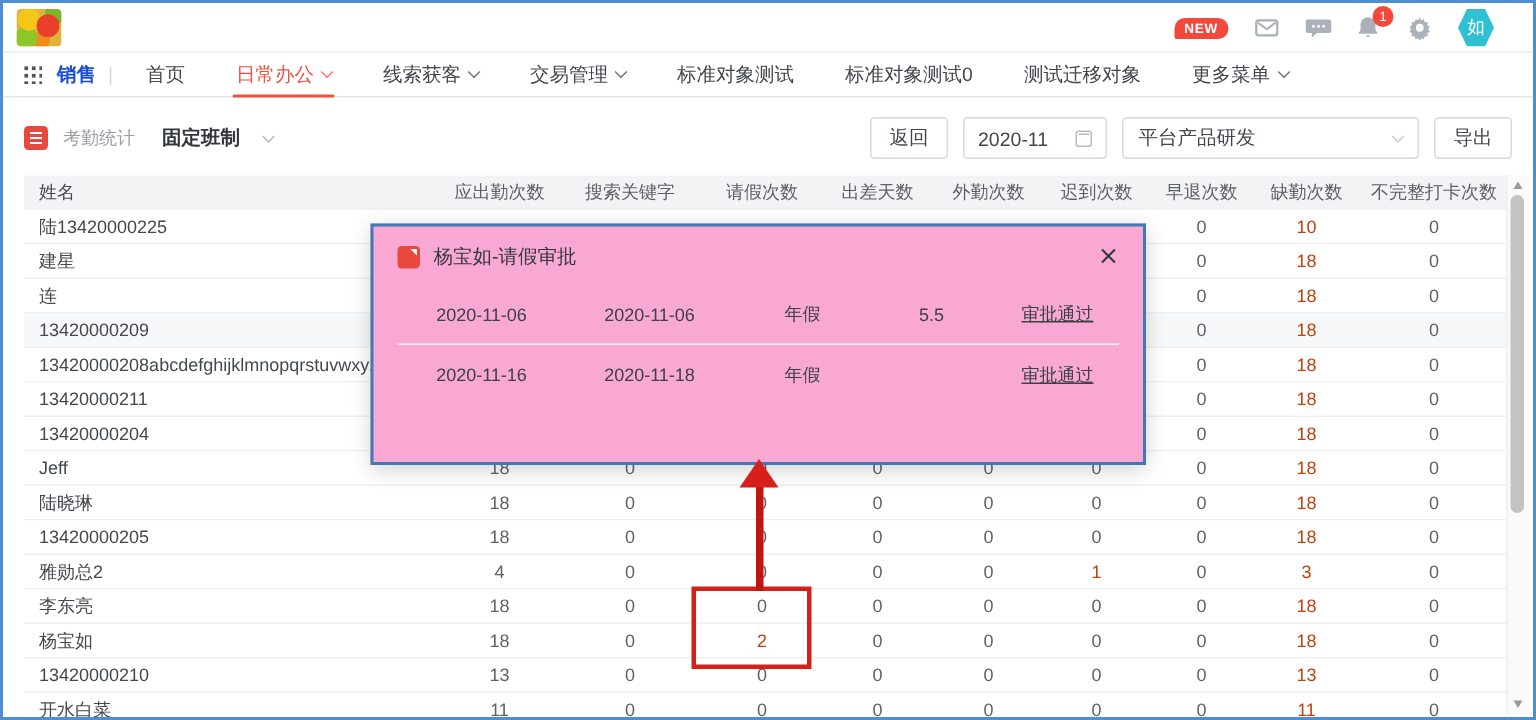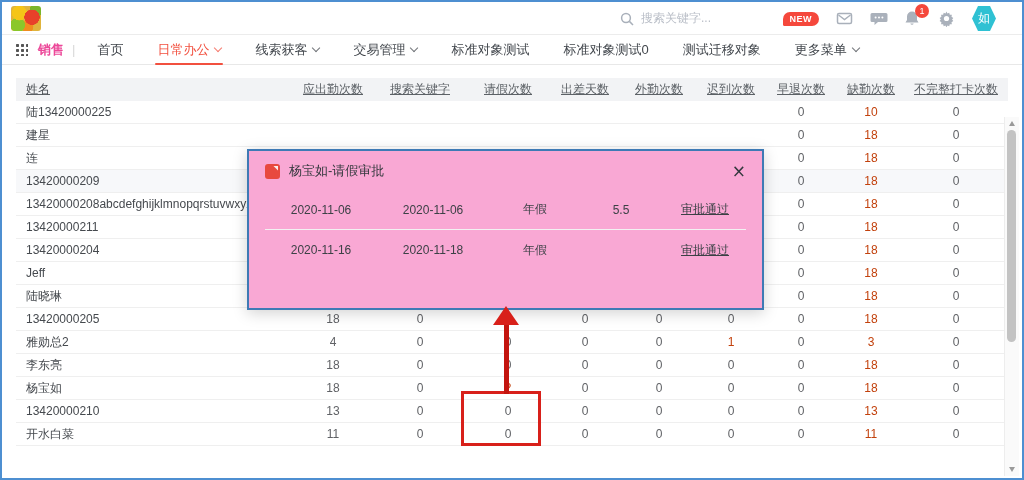--- a/index.html
+++ b/index.html
@@ -24,21 +24,21 @@
   .ticon { width:17px; height:17px; display:inline-block; position:relative; }
   .bellwrap { position:relative; }
   .countbadge { position:absolute; top:-6px; right:-8px; background:#f5483c; color:#fff; font-size:9px; min-width:14px; height:14px; line-height:14px; border-radius:8px; text-align:center; padding:0 2px; }
   .avatar { width:24px; height:26px; background:#2fc1d3; color:#fff; font-size:12px; display:flex; align-items:center; justify-content:center;
     clip-path:polygon(25% 2%,75% 2%,100% 50%,75% 98%,25% 98%,0% 50%); cursor:pointer; }
 
   
   .navbar { height:30px; border-bottom:1px solid #e8e8e8; display:flex; align-items:center; padding-left:13px; background:#fff; font-size:13px; color:#42474d; }
   .gridicon { width:13px; height:13px; margin-right:10px;
     background-image:radial-gradient(#555 1.4px, rgba(0,0,0,0) 1.5px); background-size:5px 5px; background-position:0 0; }
-  .workspace { font-weight:bold; color:#ec4899; margin-right:8px; }
+  .workspace { font-weight:bold; color:#1d4ed8; margin-right:8px; }
   .navdiv { color:#d8d8d8; margin-right:12px; }
   .nav-item { position:relative; height:30px; display:flex; align-items:center; padding:0 10px; margin-right:14px; cursor:pointer; white-space:nowrap; }
   .nav-item.active { color:#f2503f; }
   .nav-item.active::after { content:""; position:absolute; left:8px; right:8px; bottom:0; height:2px; background:#f2503f; border-radius:1px; }
   .chev { width:6px; height:6px; border-right:1.3px solid currentColor; border-bottom:1.3px solid currentColor; transform:rotate(45deg); display:inline-block; margin-left:6px; margin-bottom:3px; opacity:.75; }
 
   
   .content { padding:13px 14px 0 14px; position:relative; }
   .toolbar { height:28px; display:flex; align-items:center; margin-bottom:11px; font-size:13px; }
   .clipicon { width:16px; height:16px; background:#e8493f; border-radius:3px; margin-right:10px; position:relative; }
@@ -49,21 +49,21 @@
   .tb-right { margin-left:auto; display:flex; align-items:center; gap:10px; }
   .btn { border:1px solid #d6d9dd; background:#fff; border-radius:3px; height:28px; padding:0 12px; font-size:13px; color:#42474d; display:flex; align-items:center; cursor:pointer; }
   .datebox { border:1px solid #d6d9dd; border-radius:3px; height:28px; width:96px; padding:0 9px; font-size:13px; color:#42474d; display:flex; align-items:center; justify-content:space-between; cursor:pointer; }
   .calicon { width:11px; height:11px; border:1.3px solid #b6bcc4; border-radius:2px; position:relative; }
   .calicon::before { content:""; position:absolute; left:1px; right:1px; top:1.5px; height:1.3px; background:#b6bcc4; }
   .selectbox { border:1px solid #d6d9dd; border-radius:3px; height:28px; width:198px; padding:0 10px; font-size:13px; color:#42474d; display:flex; align-items:center; justify-content:space-between; cursor:pointer; }
   .selectbox .chev { color:#b6bcc4; margin:0 0 2px 0; }
 
   
   .table { font-size:12px; }
-  .thead { display:flex; background:#f2f3f5; height:23px; align-items:center; color:#5c6166;text-decoration:underline; }
+  .thead { display:flex; background:#f2f3f5; height:23px; align-items:center; color:#5c6166; }
   .tr { display:flex; height:23px; align-items:center; border-bottom:1px solid #efefef; color:#606266; background:#fff; }
   .tr.shaded { background:#f7f8fa; }
   .td, .th { overflow:hidden; white-space:nowrap; text-align:center; }
   .c0 { width:278px; text-align:left; padding-left:10px; color:#45494e; flex:none; }
   .c1 { width:78px; flex:none; } .c2 { width:96px; flex:none; } .c3 { width:80px; flex:none; }
   .c4 { width:74px; flex:none; } .c5 { width:74px; flex:none; } .c6 { width:70px; flex:none; }
   .c7 { width:70px; flex:none; } .c8 { width:70px; flex:none; } .c9 { width:100px; flex:none; }
   .link { color:#c2410c; cursor:pointer; }
 
   
@@ -95,27 +95,20 @@
   svg { display:block; }
 </style>
 </head>
 <body>
 
 <div class="frame">
 
   <header class="topbar">
     <div class="logo"></div>
 
-    <div class="search">
-      <svg width="14" height="14" viewBox="0 0 14 14">
-        <circle cx="6" cy="6" r="4.4" fill="none" stroke="#a9b0ba" stroke-width="1.5"></circle>
-        <line x1="9.4" y1="9.4" x2="13" y2="13" stroke="#a9b0ba" stroke-width="1.5"></line>
-      </svg>
-      <span class="ph">搜索关键字...</span>
-    </div>
 
     <div class="topicons">
       <span class="newbadge">NEW</span>
       <span class="ticon">
         <svg width="17" height="17" viewBox="0 0 17 17">
           <rect x="1.5" y="3.5" width="14" height="10" rx="1.5" fill="none" stroke="#a9b0ba" stroke-width="1.5"></rect>
           <polyline points="2.5,5 8.5,9.5 14.5,5" fill="none" stroke="#a9b0ba" stroke-width="1.4"></polyline>
         </svg>
       </span>
       <span class="ticon">
@@ -154,20 +147,39 @@
         <span class="nav-item">交易管理<span class="chev"></span></span>
         <span class="nav-item">标准对象测试</span>
         <span class="nav-item">标准对象测试0</span>
         <span class="nav-item">测试迁移对象</span>
         <span class="nav-item">更多菜单<span class="chev"></span></span>
       </span>
   </nav>
 
   <div class="content">
 
+    <div class="toolbar">
+      <span class="clipicon"></span>
+      <span class="bc-label">考勤统计</span>
+      <span class="mode-label">固定班制</span>
+      <span class="chev" style="color:#9aa0a6"></span>
+
+      <div class="tb-right">
+        <button class="btn">返回</button>
+        <div class="datebox">
+          <span>2020-11</span>
+          <span class="calicon"></span>
+        </div>
+        <div class="selectbox">
+          <span>平台产品研发</span>
+          <span class="chev"></span>
+        </div>
+        <button class="btn">导出</button>
+      </div>
+    </div>
 
     <div class="table">
       <div class="thead" id="thead">
           <div class="th c0">姓名</div>
           <div class="th c1">应出勤次数</div>
           <div class="th c2">搜索关键字</div>
           <div class="th c3">请假次数</div>
           <div class="th c4">出差天数</div>
           <div class="th c5">外勤次数</div>
           <div class="th c6">迟到次数</div>

